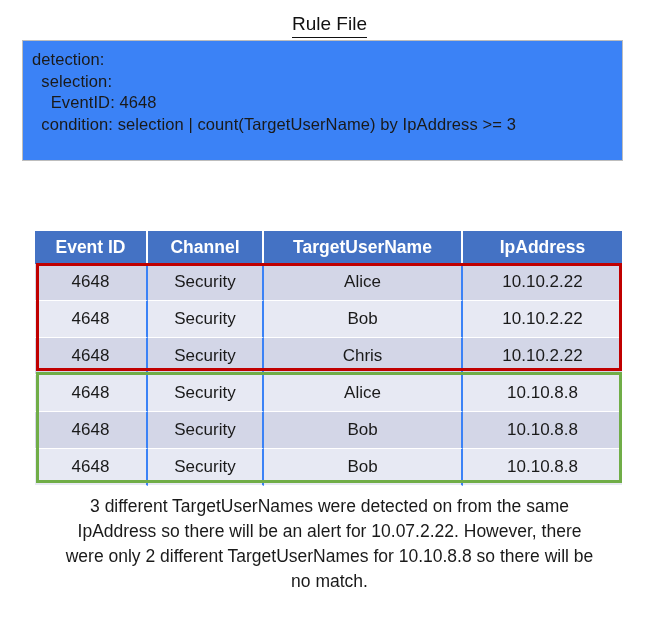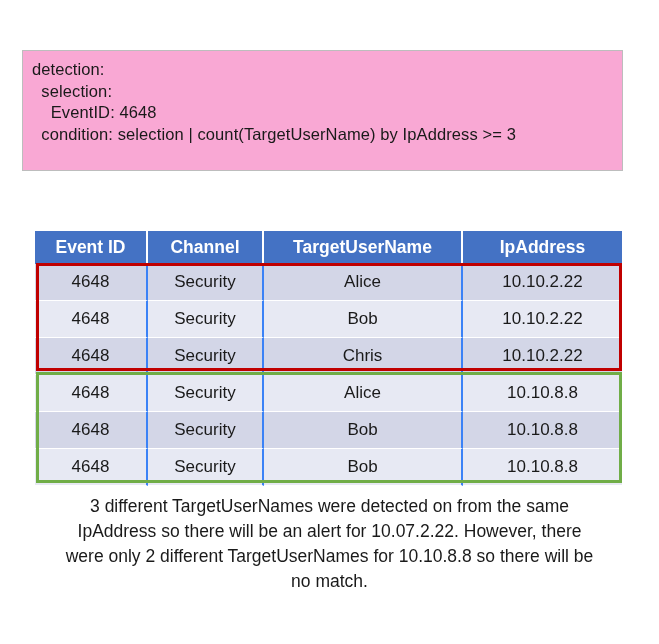--- a/index.html
+++ b/index.html
@@ -45,25 +45,25 @@
     position: absolute;
     left: 0;
     top: 196px;
     width: 659px;
   }
 
   
   #rule-file-box {
     position: absolute;
     left: 22px;
-    top: 50px;
+    top: 40px;
     width: 601px;
     height: 121px;
     border: 1px solid #bdbdbd;
-    background: #f9a8d4;
+    background: #3b82f6;
     box-sizing: border-box;
     padding: 8px 0 13px 9px;
   }
   .rule-line {
     font-size: 16.5px;
     line-height: 21.5px;
     white-space: pre;
     color: #1a1a1a;
     letter-spacing: 0.1px;
   }
@@ -151,20 +151,23 @@
     font-size: 17.5px;
     line-height: 25px;
     color: #1a1a1a;
   }
 </style>
 </head>
 <body>
 
 <div class="page">
 
+  <div class="section-title" id="rule-file-title">
+    <span>Rule File</span>
+  </div>
 
   <div id="rule-file-box">
     <div class="rule-line">detection:</div>
     <div class="rule-line">  selection:</div>
     <div class="rule-line">    EventID: 4648</div>
     <div class="rule-line">  condition: selection | count(TargetUserName) by IpAddress &gt;= 3</div>
   </div>
 
 
   <table id="event-log-table">

